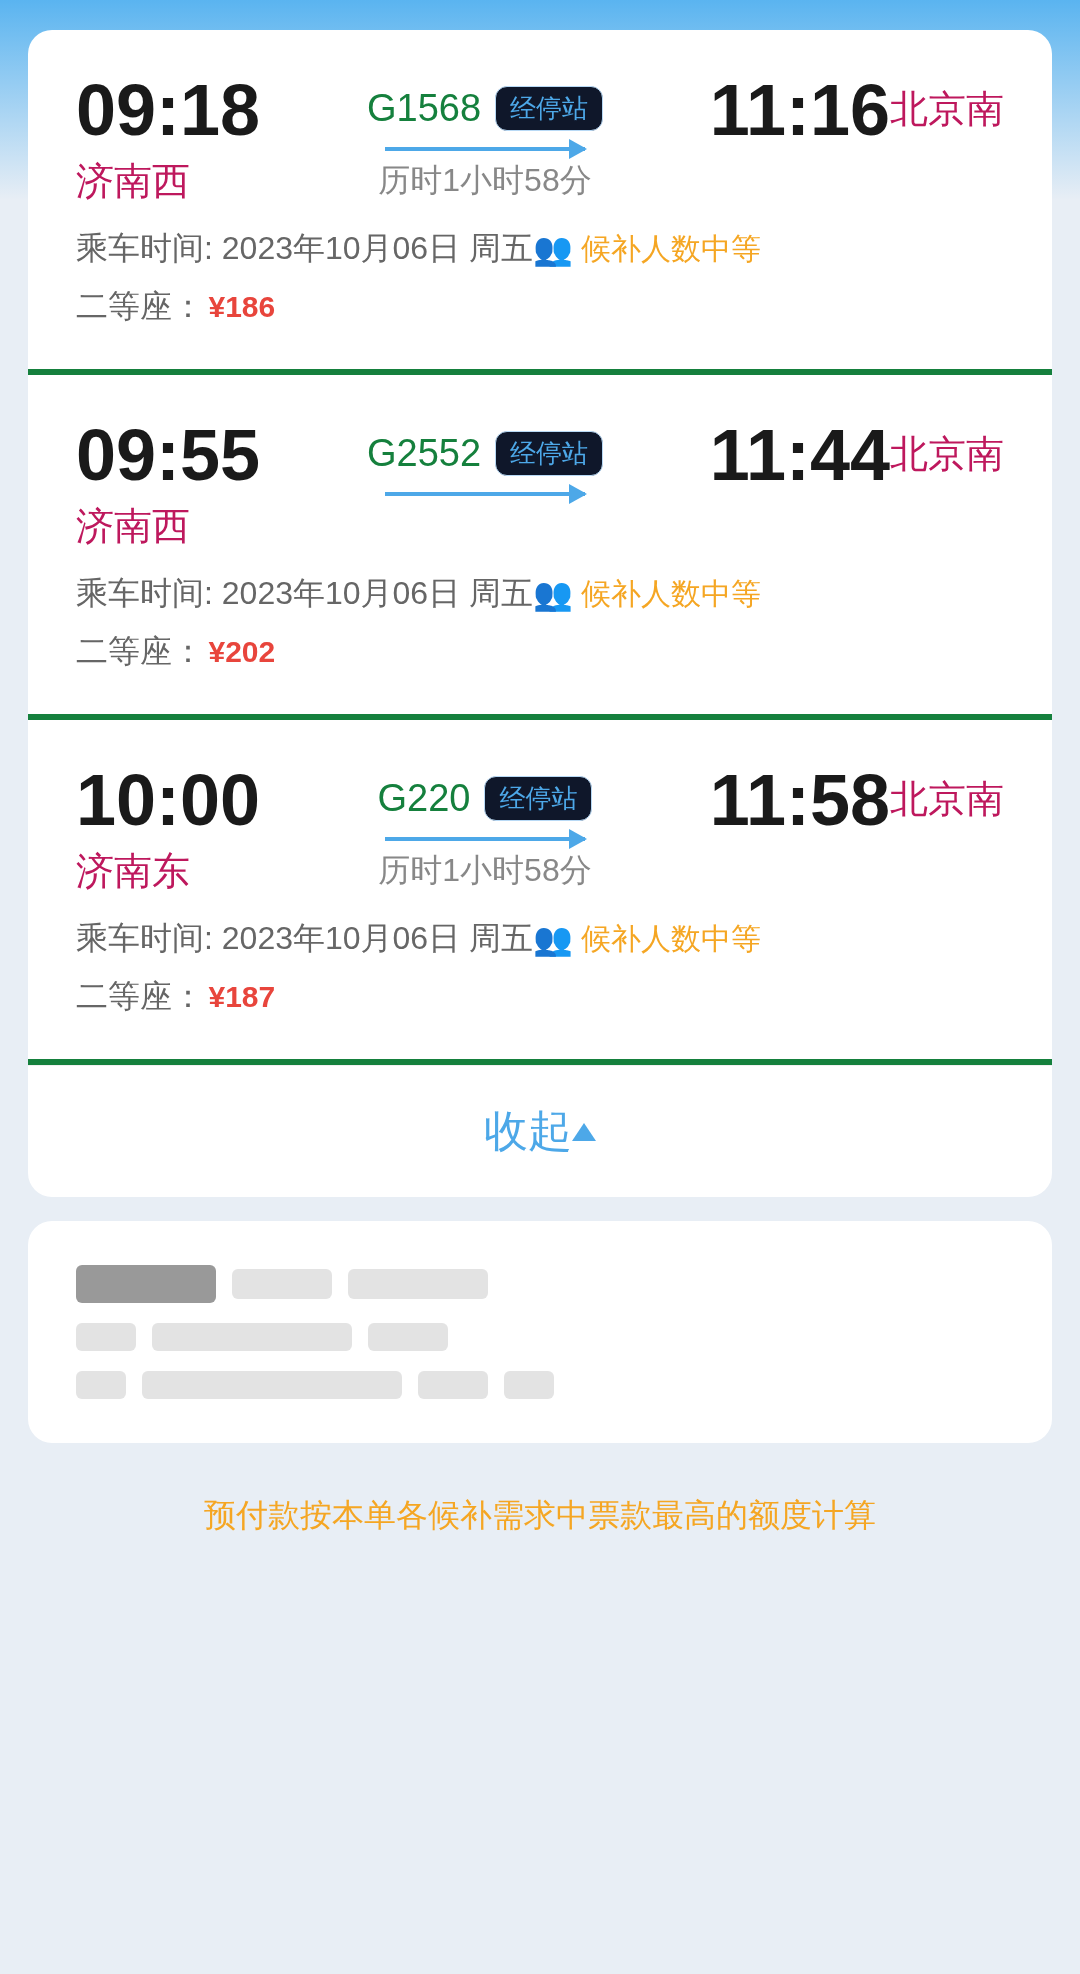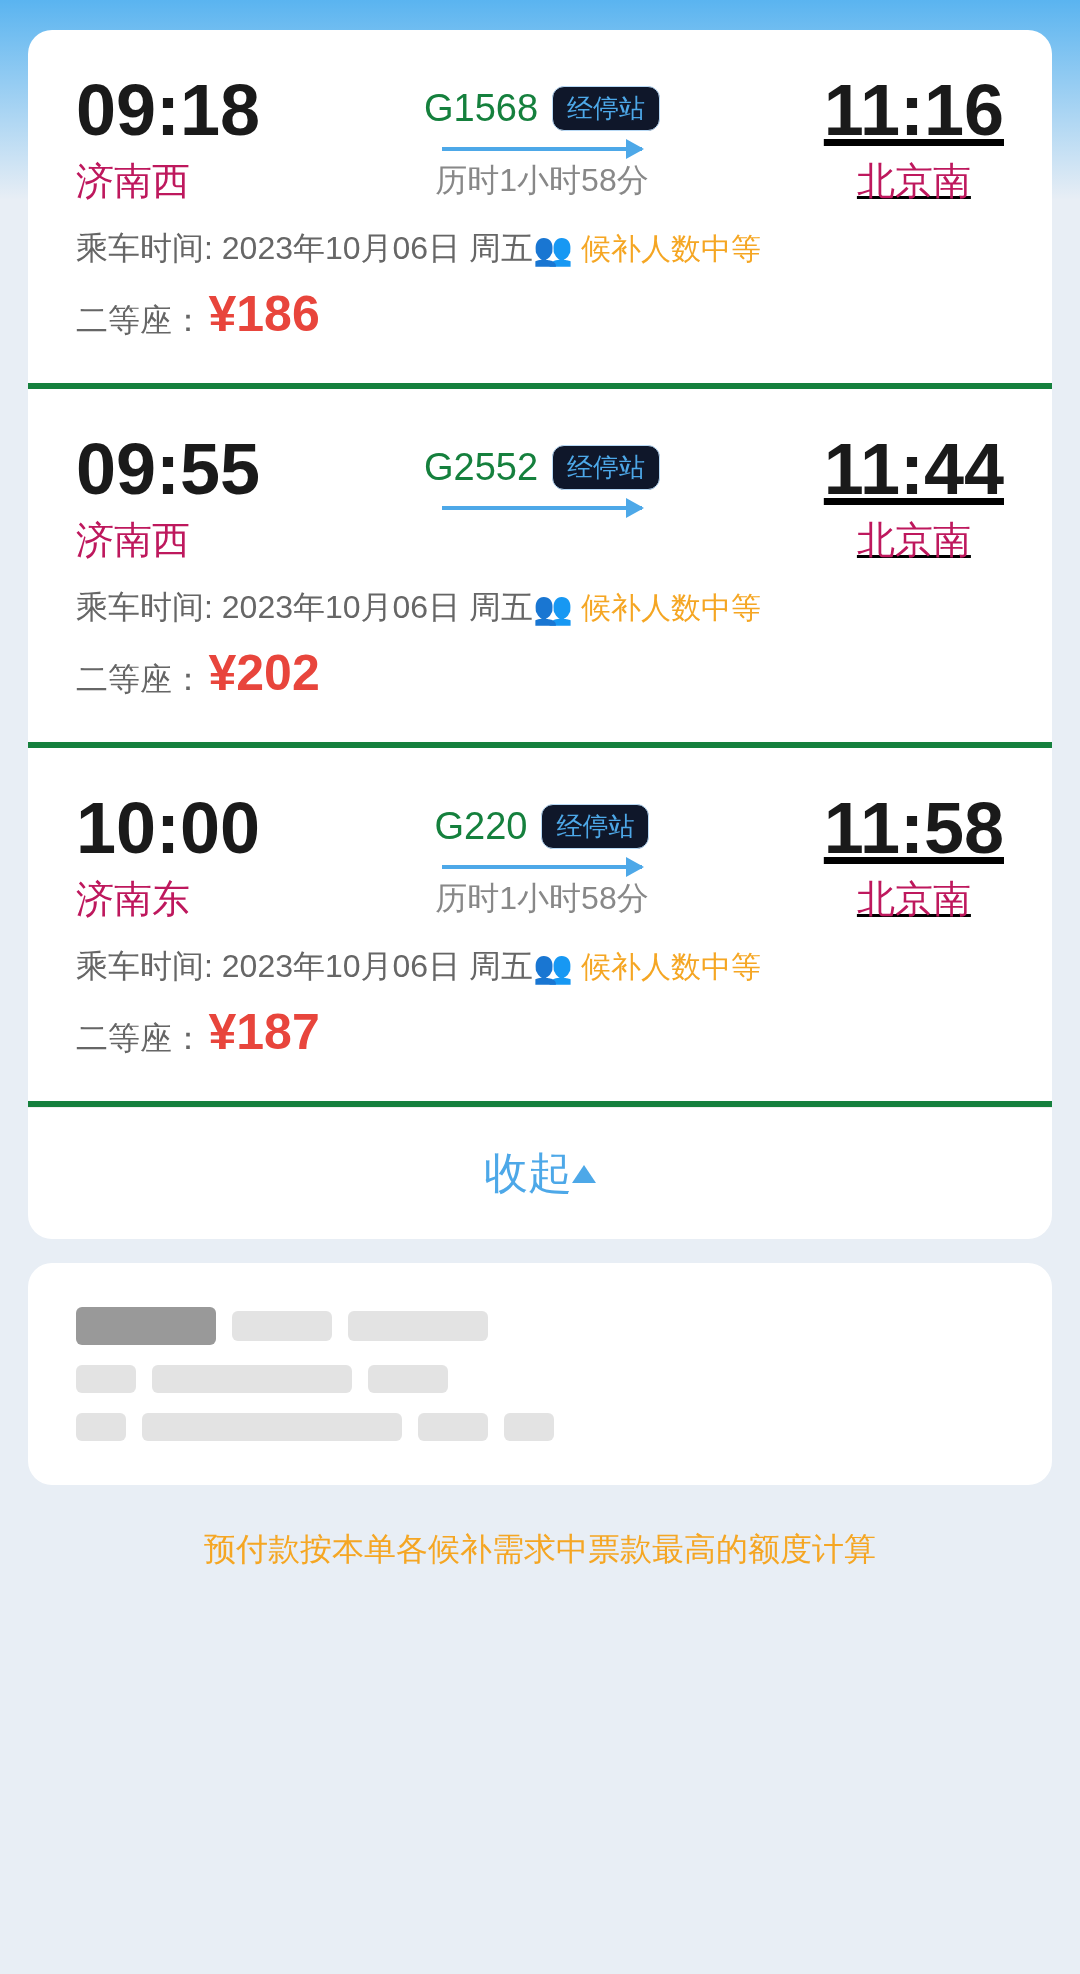--- a/index.html
+++ b/index.html
@@ -109,23 +109,22 @@
       border-bottom: 10px solid transparent;
     }
 
     .train-duration {
       font-size: 32px;
       color: #888;
     }
 
     .train-right {
       display: flex;
-      flex-direction: column;
-      align-items: center;
-      text-decoration: underline;
+      flex-direction: row;
+      align-items: flex-start;
     }
 
     .train-info-row {
       display: flex;
       align-items: center;
       margin-top: 20px;
     }
 
     .train-date {
       font-size: 32px;
@@ -148,21 +147,21 @@
       margin-top: 14px;
     }
 
     .seat-label {
       font-size: 32px;
       color: #666;
     }
 
     .seat-price {
       color: #e8453c;
-      font-size: 50px;
+      font-size: 30px;
       font-weight: 600;
     }
 
     
     .collapse-btn {
       display: flex;
       align-items: center;
       justify-content: center;
       gap: 0;
       padding: 36px 0;
@@ -211,21 +210,21 @@
       background: #555;
       border-radius: 6px;
       opacity: 0.6;
     }
 
     
     .notice-text {
       color: #f5a623;
       font-size: 32px;
       text-align: center;
-      margin: 16px 0 8px;
+      margin: 24px 0 8px;
       padding: 0 28px;
       line-height: 1.5;
     }
 
     
     .payment-box {
       border: 3px solid #e8453c;
       border-radius: 16px;
       width: calc(100% - 0px);
       margin: 0 0 0 0;

